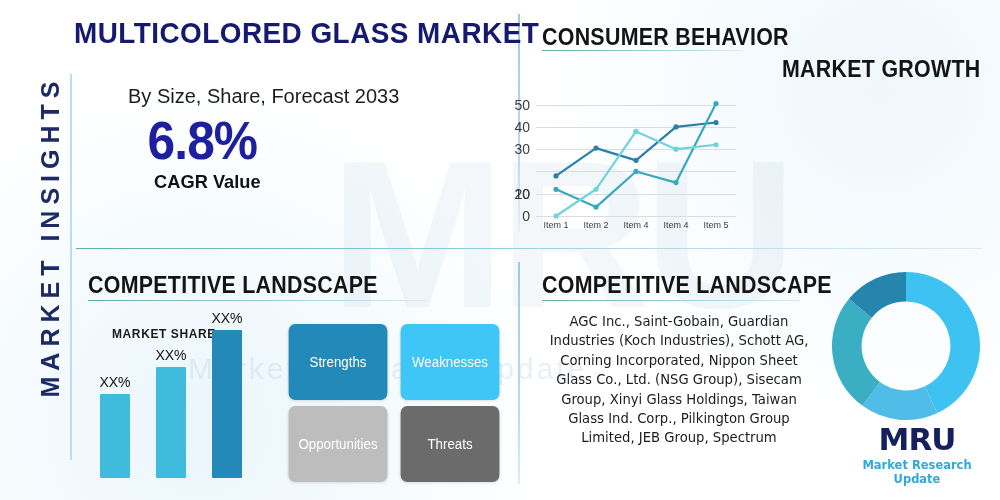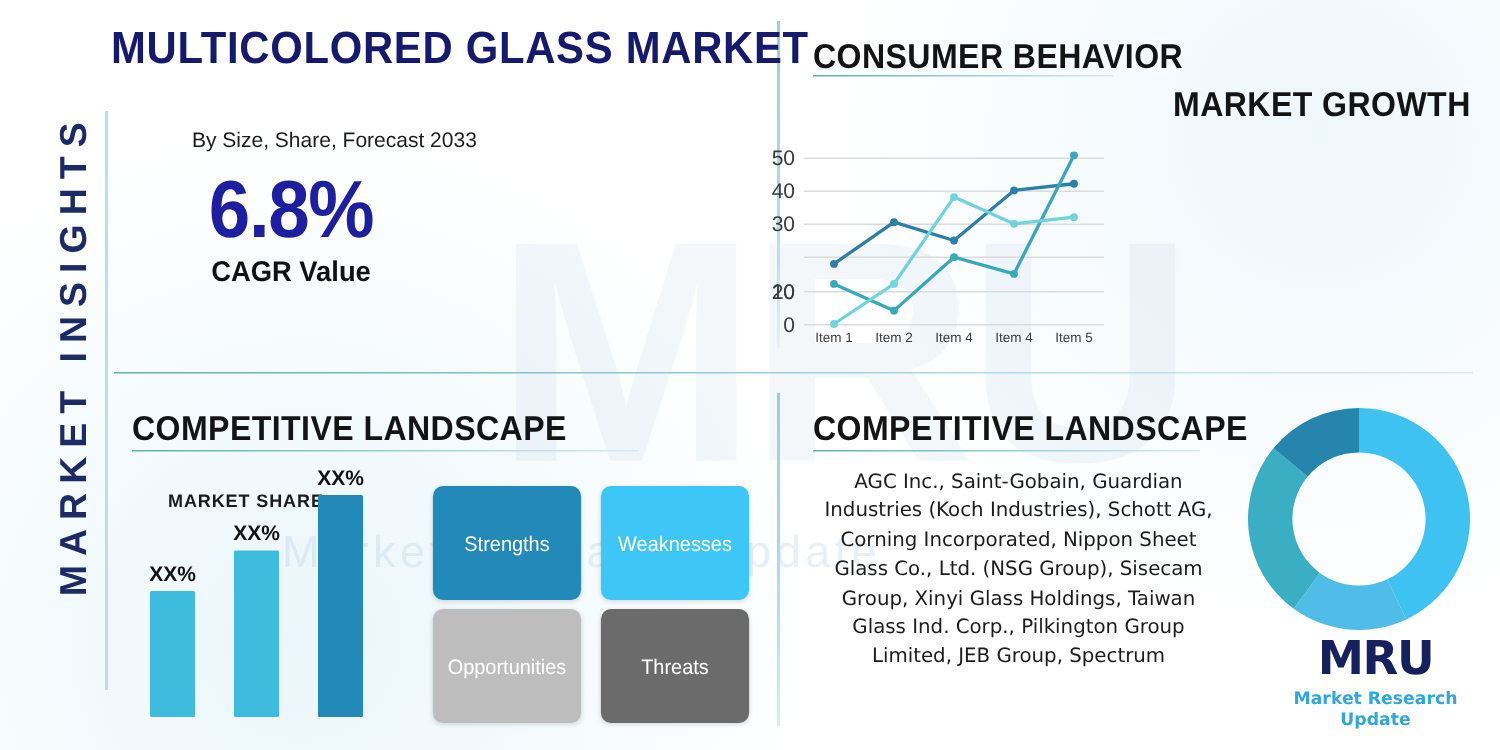--- a/index.html
+++ b/index.html
@@ -82,42 +82,42 @@
     font-size: 30px;
     font-weight: 700;
     letter-spacing: 0.5px;
     color: #161a6e;
     font-family: "Liberation Sans Narrow", "Liberation Sans", sans-serif;
     transform: scaleX(0.93);
     transform-origin: left center;
   }
   .subtitle {
     position: absolute; left: 128px; top: 85px;
-    font-size: 14px;
+    font-size: 20px;
     color: #1d1d1d;
   }
 
   .stat { position: absolute; text-align: center; }
   .stat .big {
     font-size: 54px;
     font-weight: 700;
     color: #1d1fa0;
     letter-spacing: -1px;
     line-height: 1.05;
     font-family: "Liberation Sans Narrow", "Liberation Sans", sans-serif;
     transform: scaleX(0.92);
   }
   .stat .cap {
     font-size: 19px;
     font-weight: 700;
     color: #111111;
     margin-top: 2px;
     transform: scaleX(0.96);
   }
-  #stat-cagr { left: 108px; top: 112px; width: 172px; }
+  #stat-cagr { left: 92px; top: 112px; width: 172px; text-align: right; }
   #stat-2026 { left: 312px; top: 112px; width: 176px; }
   #stat-2033 { left: 782px; top: 106px; width: 186px; }
   #stat-2033 .big { font-size: 56px; }
 
   .sec-title {
     position: absolute;
     font-size: 23px;
     font-weight: 700;
     color: #141414;
     letter-spacing: 0.3px;
@@ -175,21 +175,21 @@
     letter-spacing: 0.6px; color: #1b1b1b;
   }
   .bar { position: absolute; bottom: 0; border-radius: 1px; }
   #bar-area {
     position: absolute; left: 100px; top: 330px;
     width: 180px; height: 148px;
   }
   .bar-val {
     position: absolute;
     transform: translateX(-50%);
-    font-size: 14px; font-weight: 700; color: #111111;
+    font-size: 14px; font-weight: 400; color: #111111;
     white-space: nowrap;
   }
 
   
   .swot {
     position: absolute;
     border-radius: 7px;
     display: flex; align-items: center; justify-content: center;
     color: #ffffff;
     font-size: 14px;

